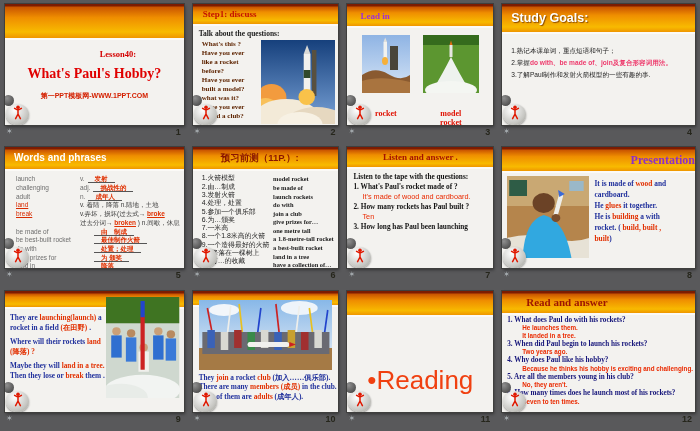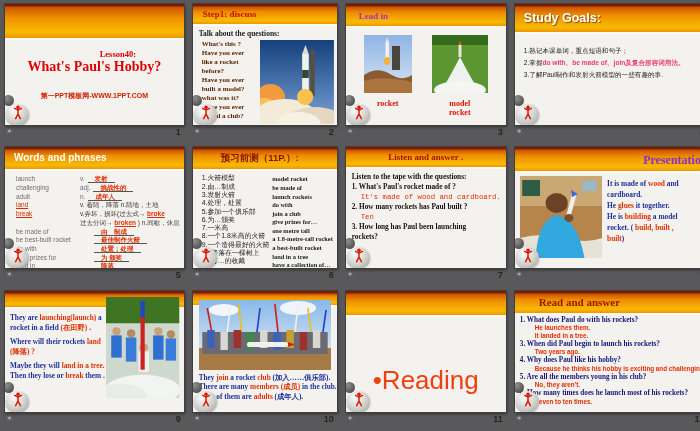--- a/index.html
+++ b/index.html
@@ -25,56 +25,56 @@
   .c-wr{color:#d92b00;display:inline-block;width:64px;text-decoration:underline;}
   .c-w2{color:#6e6e6e;display:inline-block;width:78px;}
   .c-ru{color:#e03000;font-weight:bold;border-bottom:1px solid #555;padding:0 7px;}
   .c-rb{color:#e03000;font-weight:bold;text-decoration:underline;}
   .c-i{color:#111;font-weight:bold;}
   .c-q{color:#111;font-weight:bold;} .c-a{color:#ea2a00;}
   .c-r2{color:#e23000;font-weight:bold;}
   
   .s1 .band{height:34px;}
   .s1-lesson{margin-top:9px;text-align:center;color:#d40000;font:bold 8.5px "Liberation Serif",serif;margin-left:47px;}
-  .s1-title{text-align:center;color:#e00000;font:bold 14px "Liberation Serif",serif;}
+  .s1-title{margin-top:7px;text-align:center;color:#e00000;font:bold 14px "Liberation Serif",serif;}
   .s1-footer{position:absolute;bottom:24px;left:0;width:100%;text-align:center;color:#d42000;font:bold 7px "Liberation Sans",sans-serif;}
   
   .s2 .band{height:20px;}
   .s2 .band-title{color:#c41200;font:bold 9px "Liberation Serif",serif;padding:5px 0 0 10px;}
   .s2-prompt{font:bold 7.5px "Liberation Serif",serif;color:#222;margin:3px 0 2px 6px;}
   .s2-cols{display:flex;padding:0 3px;}
   .s2-questions{width:44%;padding-left:6px;font:bold 7px "Liberation Serif",serif;color:#5e2400;line-height:9px;}
   .s2-photo{width:56%;height:84px;}
   .s2-photo svg{width:100%;height:100%;display:block;}
   
   .s3 .band{height:22px;}
   .s3 .band-title{color:#a02fd0;font:bold 9px "Liberation Serif",serif;padding:7px 0 0 13px;}
   .s3-row{display:flex;justify-content:space-around;margin-top:7px;padding:0 8px;}
   .s3-fig{text-align:center;}
-  .s3-label{color:#e01000;font:bold 8px "Liberation Serif",serif;margin-top:2px;line-height:9px;white-space:pre-line;}
+  .s3-label{color:#e01000;font:bold 8px "Liberation Serif",serif;margin-top:12px;line-height:9px;white-space:pre-line;}
   
   .s4 .band{height:28px;}
   .s4 .band-title{color:#fff;font:bold 12.5px "Liberation Sans",sans-serif;padding:7px 0 0 9px;text-shadow:1px 1px 1px #8a4a00;}
   .s4-body{padding:11px 7px 0 9px;font-size:6.6px;line-height:12px;}
   .s4 .c-r{color:#ee3a6c;}
   
   .s5 .band{height:22px;}
   .s5 .band-title{color:#fff;font:bold 10px "Liberation Sans",sans-serif;padding:5px 0 0 9px;}
   .s5-body{padding:4px 4px 0 11px;font-size:6.5px;line-height:8.7px;}
   
   .s6 .band{height:22px;}
   .s6 .band-title{color:#8a1600;font:bold 9.5px "Liberation Sans",sans-serif;padding:5px 0 0 8px;margin-left:20px;}
   .s6-cols{display:flex;padding:3px 2px 0 9px;}
   .s6-cn{width:53%;font-size:6.9px;line-height:8.3px;color:#222;}
   .s6-en{width:47%;font:6.4px "Liberation Serif",serif;line-height:8.6px;color:#1c1c1c;font-weight:bold;padding-top:1px;}
   
   .s7 .band{height:20px;}
   .s7 .band-title{color:#a51200;font:bold 9px "Liberation Serif",serif;text-align:center;padding-top:5px;}
   .s7-body{padding:3px 5px 0 6px;font:7.3px "Liberation Serif",serif;line-height:10px;}
-  .s7-body .c-a{padding-left:9px;font-family:Liberation Mono, monospace;}
+  .s7-body .c-a{padding-left:9px;font-family:Liberation Sans, sans-serif;}
   
   .s8 .band{height:24px;}
   .s8 .band-title{color:#8b2fc9;font:bold 12px "Liberation Serif",serif;text-align:right;padding-top:6px;}
   .s8-cols{display:flex;padding:3px 4px 0 5px;}
   .s8-photo{width:46%;height:82px;}
   .s8-photo svg{width:100%;height:100%;display:block;}
   .s8-text{width:54%;padding-left:5px;font:7.4px "Liberation Serif",serif;line-height:11px;padding-top:2px;}
   
   .s9 .band{height:16px;}
   .s9-text{width:57%;padding:4px 0 0 5px;font:bold 7.3px "Liberation Serif",serif;line-height:10px;}
@@ -357,21 +357,20 @@
       <div class="band">
         <span class="band-title">Listen and answer .</span>
       </div>
       <div class="s7-body">
           <div class="line"><span class="c-i">Listen to the tape  with  the questions:</span></div>
           <div class="line"><span class="c-q">1. What's  Paul's rocket made  of ?</span></div>
           <div class="line"><span class="c-a">It's made of wood and  cardboard.</span></div>
           <div class="line"><span class="c-q">2. How  many  rockets has Paul built ?</span></div>
           <div class="line"><span class="c-a">Ten</span></div>
           <div class="line"><span class="c-q">3. How  long has Paul been  launching</span></div>
-          <div class="line"><span class="c-q">  rockets?</span></div>
         </div>
 
   <span class="deco">
     <i class="ball-dark"></i>
     <i class="ball-light"></i>
     <svg class="man" viewBox="0 0 10 15">
       <circle cx="5" cy="2.2" r="1.8" fill="#e01800"></circle>
       <path d="M5 4 L5 9 M5 5.2 L1.6 3.4 M5 5.2 L8.4 3.4 M5 9 L2.6 13.6 M5 9 L7.4 13.6" stroke="#e01800" stroke-width="1.5" fill="none" stroke-linecap="round"></path>
     </svg>
   </span>
@@ -400,21 +399,21 @@
             <path d="M14 82 Q16 44 33 39 Q52 44 58 82 Z" fill="#31a8e0"></path>
             <rect x="44" y="18" width="4" height="24" rx="1.5" fill="#eeeeea" transform="rotate(14 46 30)"></rect>
             <polygon points="46,14 52,18 47,21" fill="#3a6ad8"></polygon>
             <circle cx="44" cy="42" r="4" fill="#7a4e2c"></circle>
           </svg>
         </div>
         <div class="s8-text">
             <div class="line"><span class="c-b">It is made  of </span><span class="c-r2">wood</span><span class="c-b">  and</span></div>
             <div class="line"><span class="c-b">cardboard.</span></div>
             <div class="line"><span class="c-b">He  </span><span class="c-r2">glues</span><span class="c-b"> it together.</span></div>
-            <div class="line"><span class="c-b">He  is </span><span class="c-r2">building</span><span class="c-b">  a model</span></div>
+            <div class="line"><span class="c-b">He  is </span><span class="c-r2">building</span><span class="c-b">  a with</span></div>
             <div class="line"><span class="c-b">rocket. ( </span><span class="c-r2">build,  built ,</span></div>
             <div class="line"><span class="c-r2">built</span><span class="c-b">)</span></div>
           </div>
       </div>
 
   <span class="deco">
     <i class="ball-dark"></i>
     <i class="ball-light"></i>
     <svg class="man" viewBox="0 0 10 15">
       <circle cx="5" cy="2.2" r="1.8" fill="#e01800"></circle>

